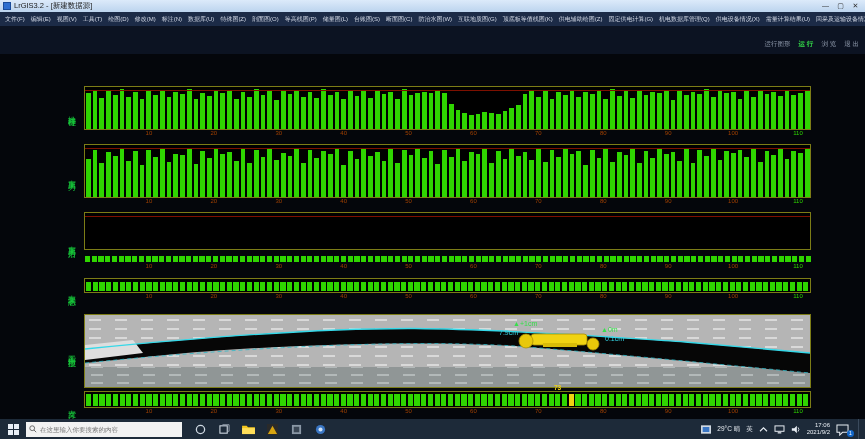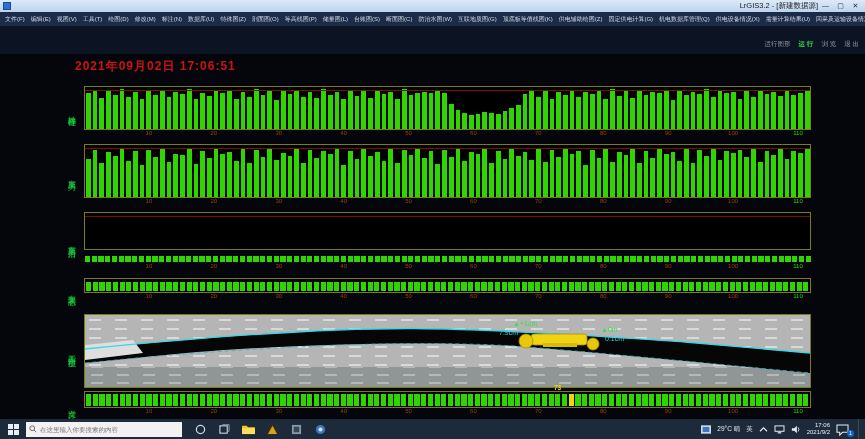--- a/index.html
+++ b/index.html
@@ -5,21 +5,21 @@
   * { margin:0; padding:0; box-sizing:border-box; }
   html,body { width:865px; height:439px; overflow:hidden; background:#000;
     font-family:"Liberation Sans","DejaVu Sans",sans-serif; }
   #app { position:relative; width:865px; height:439px; }
 
   
   .titlebar { position:absolute; top:0; left:0; right:0; height:12px;
     background:linear-gradient(#dceafa,#bcd4ee); display:flex; align-items:center;
     padding:0 2px; font-size:7.5px; color:#1c1c1c; }
   .app-ico { width:8px; height:8px; background:#2f6fd0; border:1px solid #1b4c9a; margin:0 3px 0 1px; }
-  .titlebar .title { flex:1; white-space:nowrap; overflow:hidden;text-align:right; }
+  .titlebar .title { flex:1; white-space:nowrap; overflow:hidden; }
   .win-ctrls { display:flex; }
   .win-ctrls span { width:15px; height:10px; line-height:9px; text-align:center;
     font-size:7px; color:#333; cursor:default; }
 
   
   .menubar { position:absolute; top:12px; left:0; right:0; height:14px;
     background:#1c2b47; display:flex; align-items:center; padding:0 2px;
     overflow:hidden; white-space:nowrap; }
   .menu-item { font-size:6px; color:#d3d9e6; padding:0 3px; line-height:14px; }
 
@@ -127,21 +127,20 @@
 
   <div class="main">
     <div class="subbar"></div>
     <div class="tb-items">
         <span class="tb-item">运行图形</span>
         <span class="tb-item active">运 行</span>
         <span class="tb-item">浏 览</span>
         <span class="tb-item">退 出</span>
       </div>
 
-    <div class="timestamp">2021年09月02日 17:06:51</div>
 
     <div class="panel" id="p-stroke">
       <div class="panel-label">推移行程</div>
       <div class="panel-body">
         <div class="chart-box limit">
             <div class="bars">
               <div class="bar" style="height: 88%;"></div>
               <div class="bar" style="height: 95%;"></div>
               <div class="bar" style="height: 76%;"></div>
               <div class="bar" style="height: 92%;"></div>

